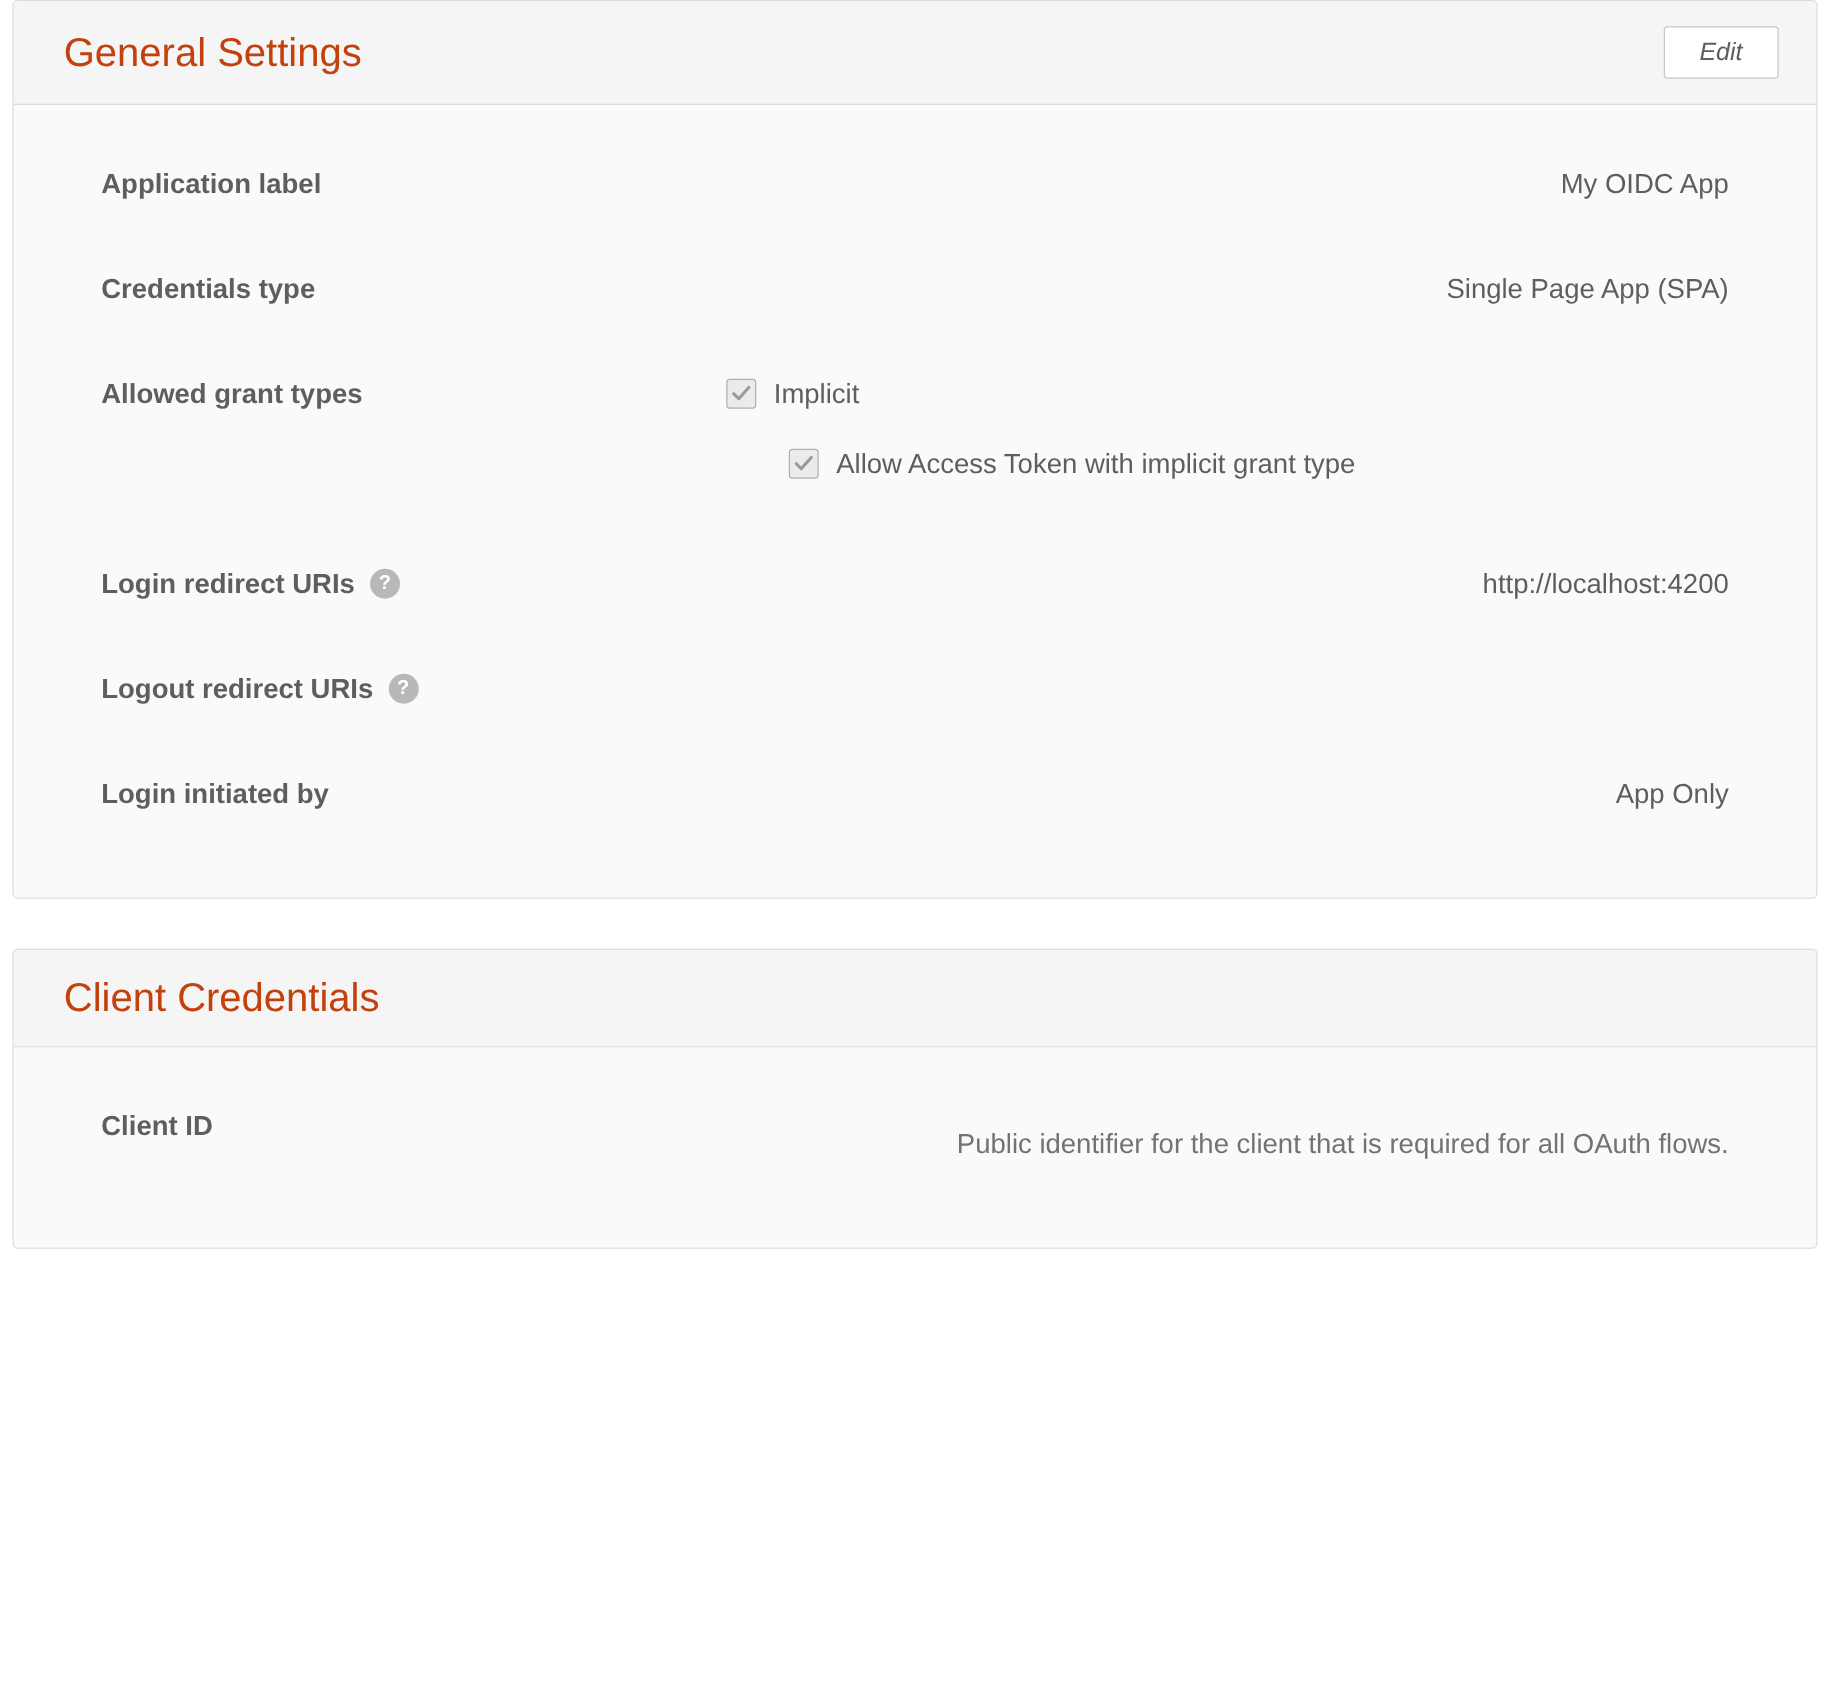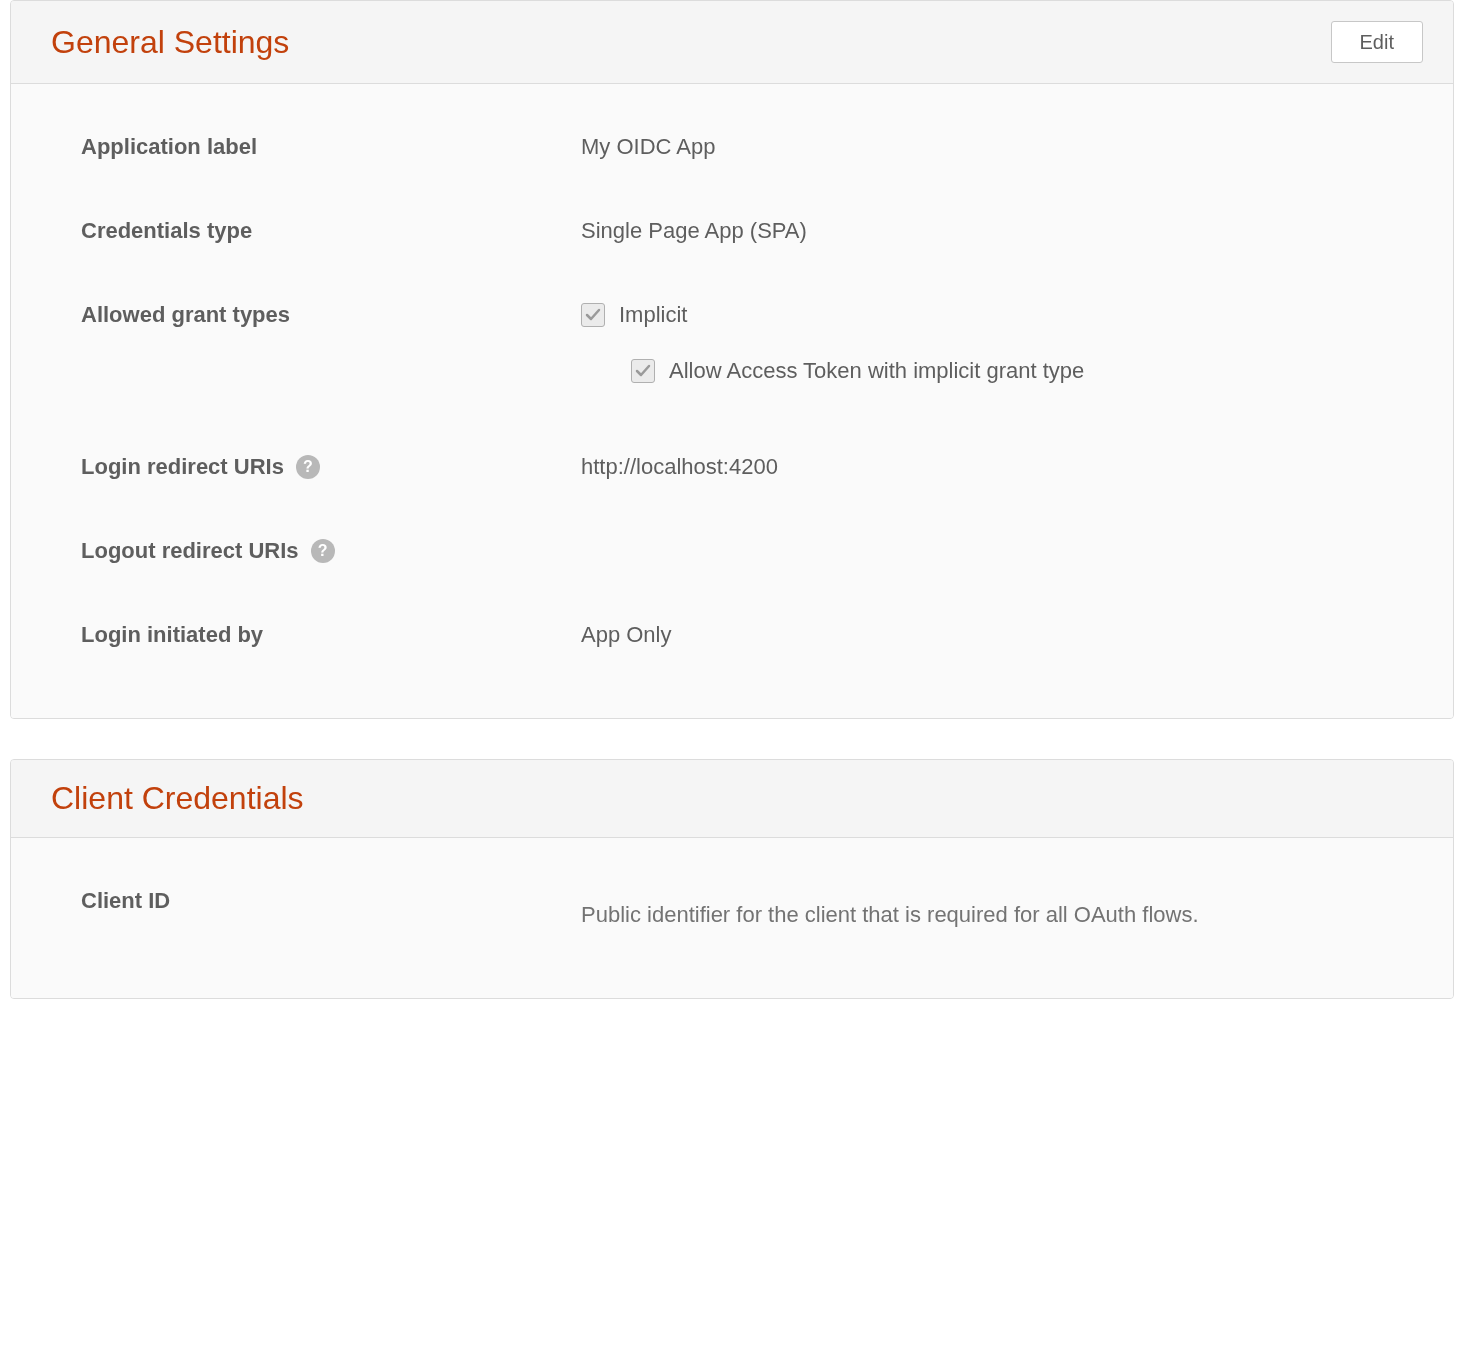--- a/index.html
+++ b/index.html
@@ -38,29 +38,31 @@
   }
   .btn {
     background: #ffffff;
     border: 1px solid #c7c7c7;
     border-radius: 3px;
     padding: 10px 28px;
     font-size: 20px;
     color: #5e5e5e;
     cursor: pointer;
     line-height: 1;
+    font-style: italic;
   }
   .panel-body {
     padding: 50px 70px 70px 70px;
     background: #fafafa;
   }
   .row {
     display: flex;
     align-items: flex-start;
     margin-bottom: 58px;
+    text-align: right;
   }
   .row:last-child { margin-bottom: 0; }
   .label-col {
     width: 500px;
     flex: 0 0 500px;
     font-size: 22px;
     font-weight: 600;
     color: #5e5e5e;
     display: flex;
     align-items: center;

